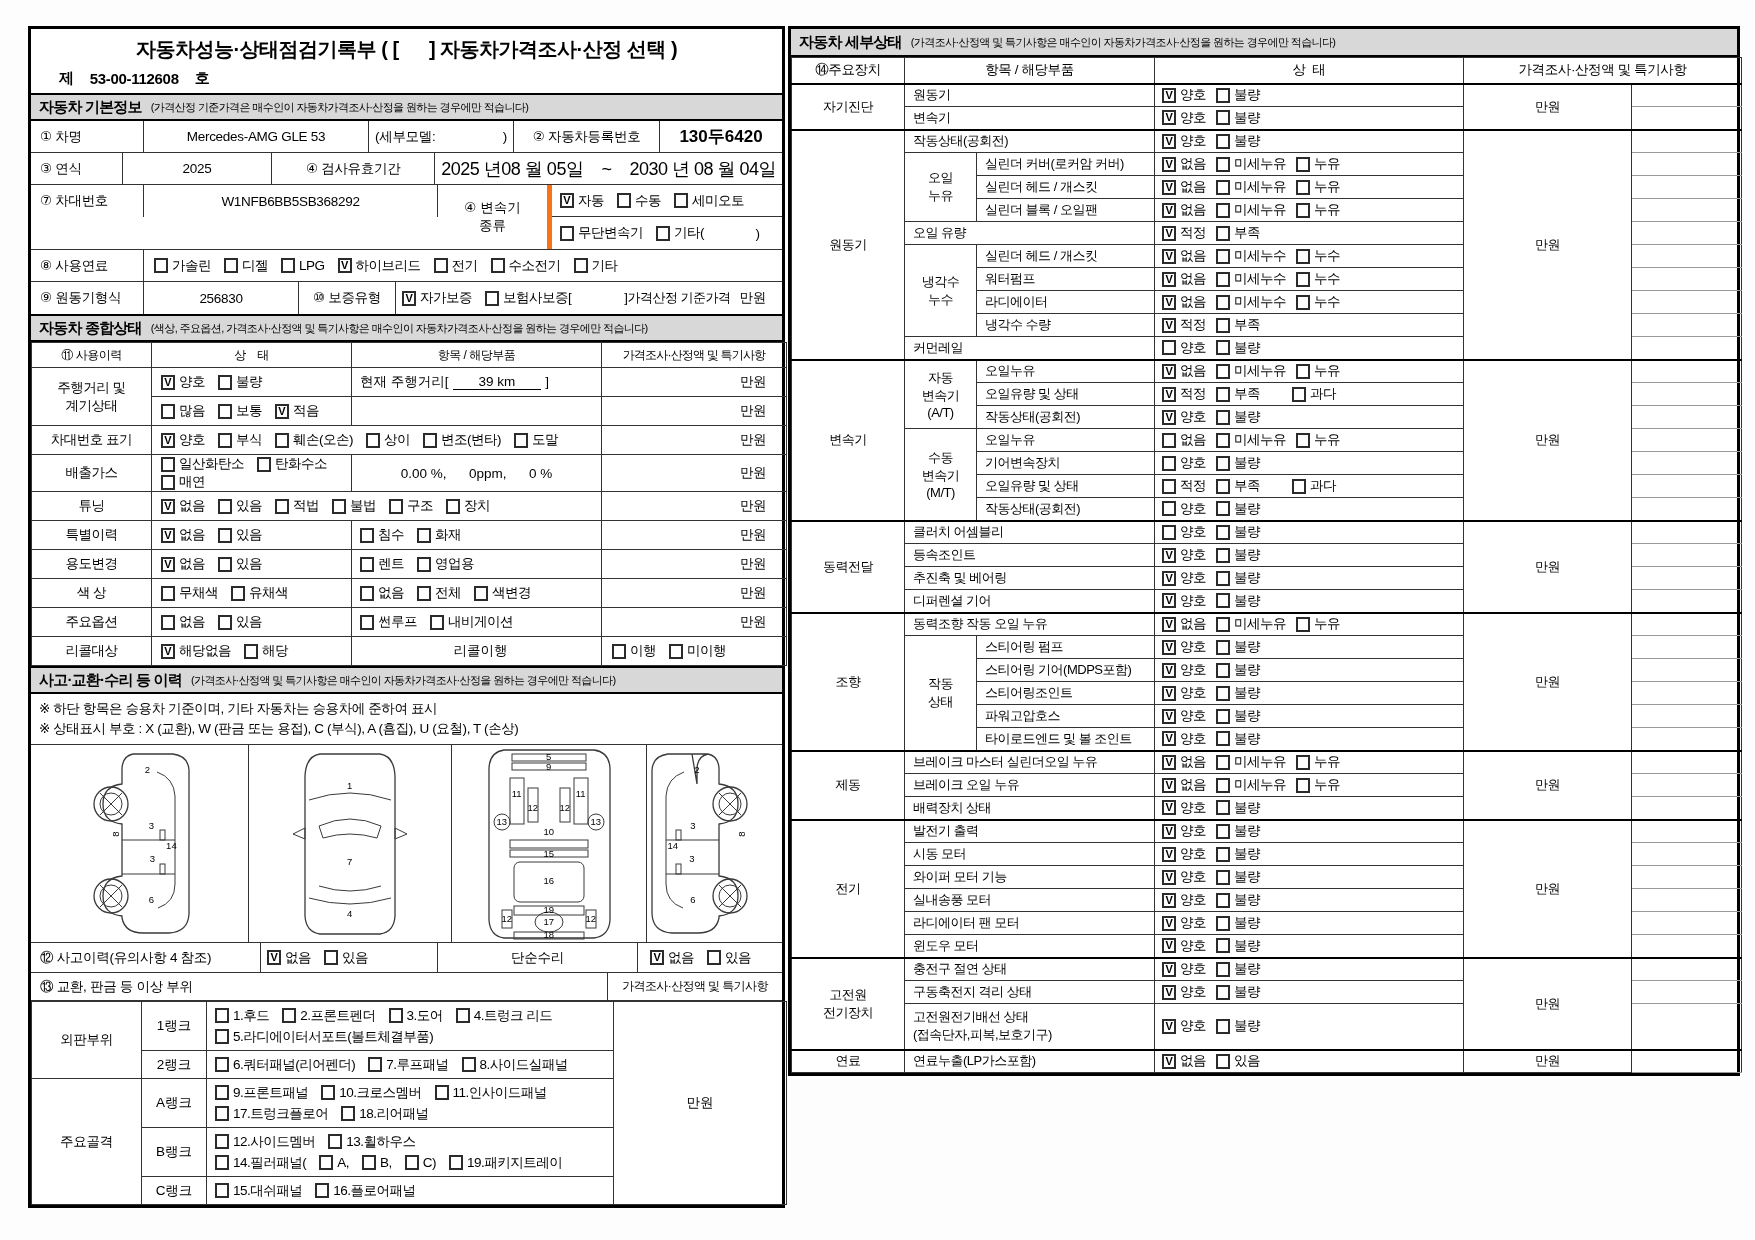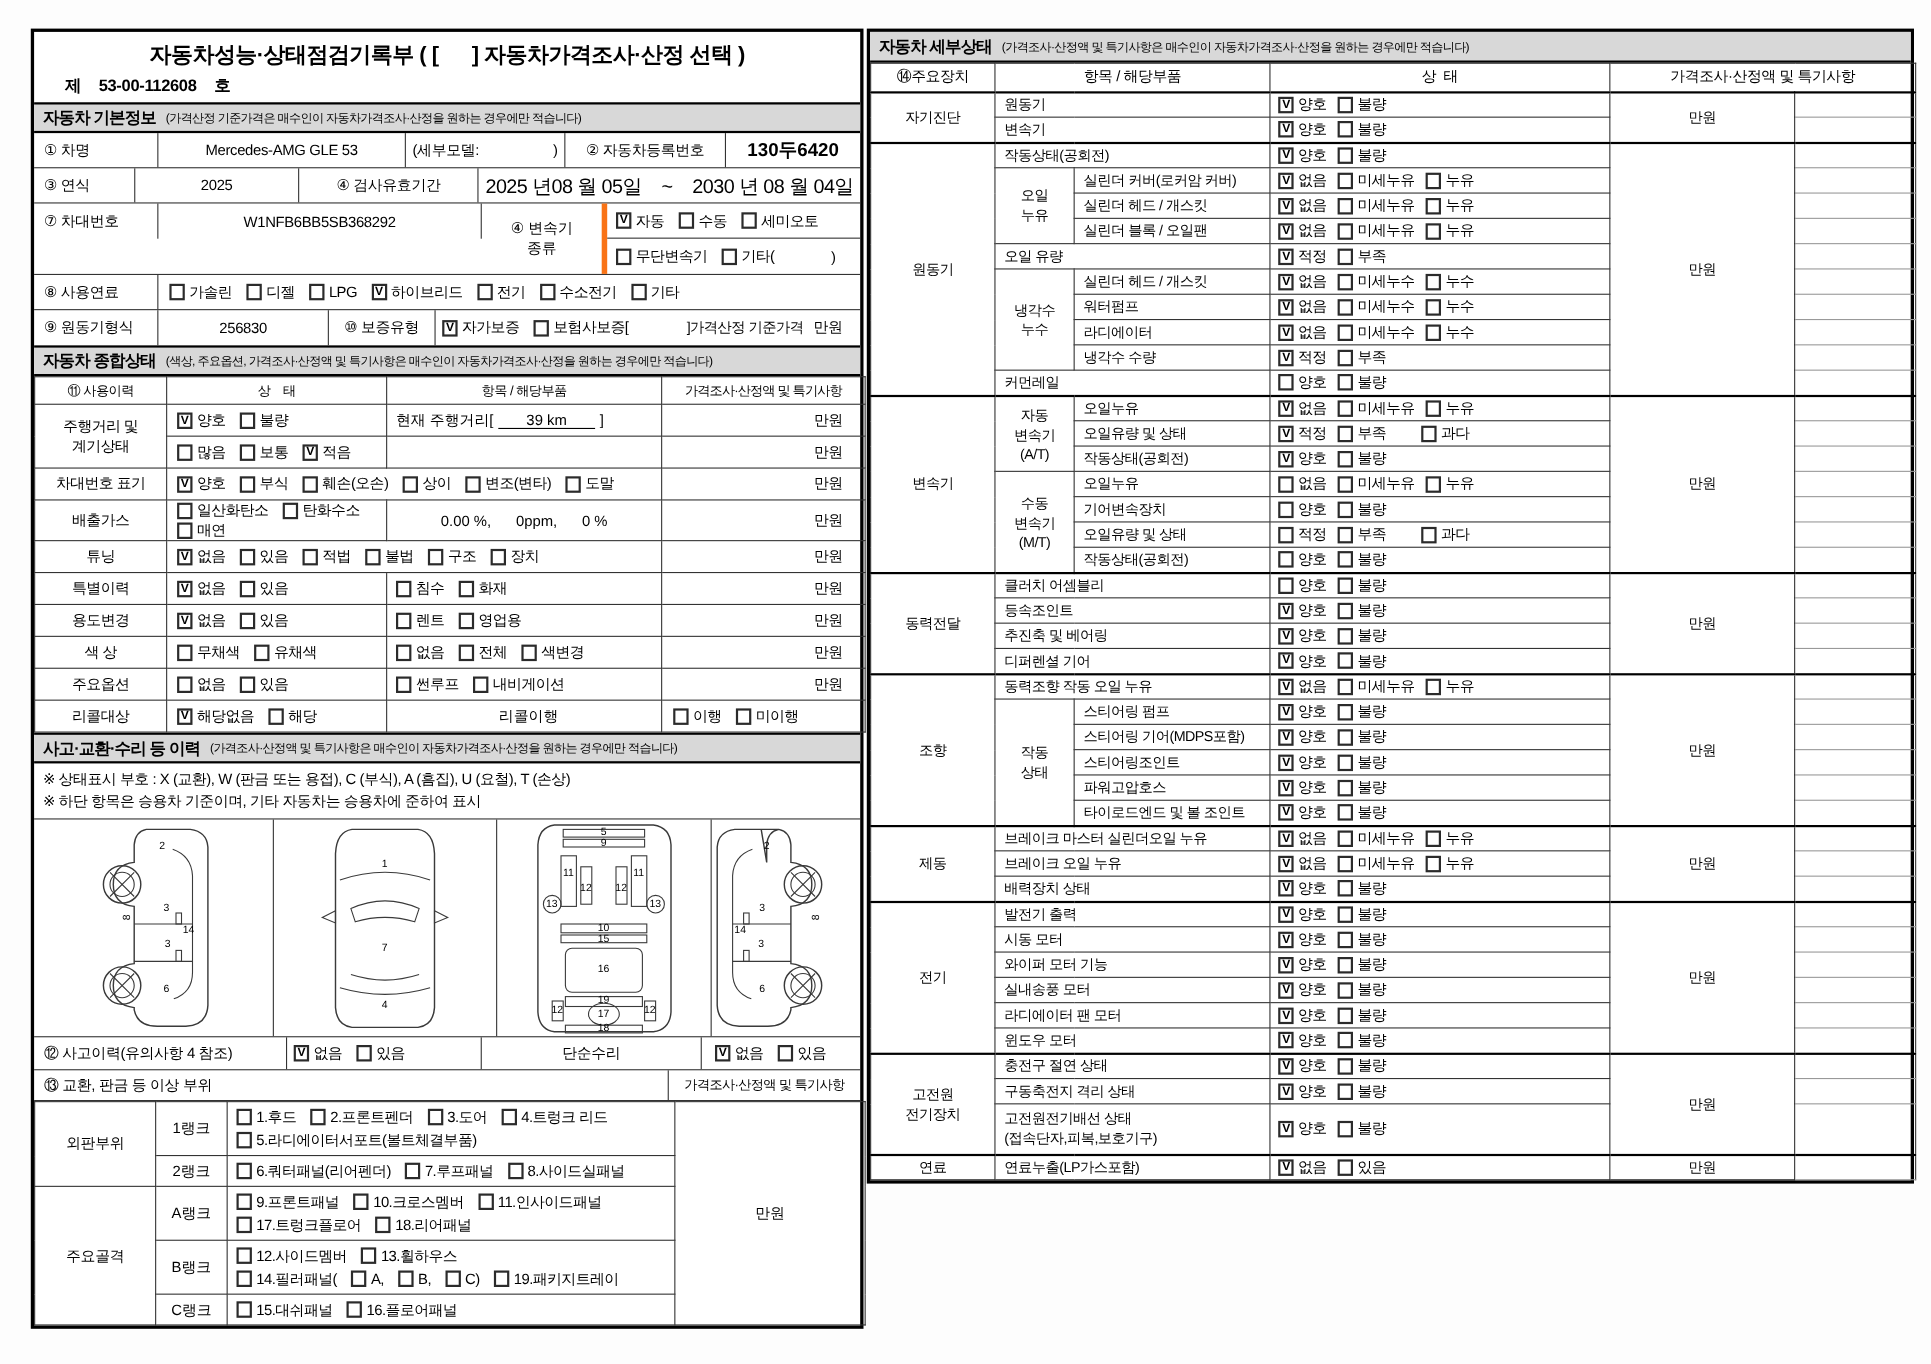--- a/index.html
+++ b/index.html
@@ -421,22 +421,22 @@
           </tr>
         </tbody>
     </table>
 
     <div class="secbar">
       <span class="t">사고·교환·수리 등 이력</span>
       <span class="n">(가격조사·산정액 및 특기사항은 매수인이 자동차가격조사·산정을 원하는 경우에만 적습니다)</span>
     </div>
 
     <div class="notes">
+      <div>※ 하단 항목은 승용차 기준이며, 기타 자동차는 승용차에 준하여 표시</div>
       <div>※ 상태표시 부호 : X (교환), W (판금 또는 용접), C (부식), A (흠집), U (요철), T (손상)</div>
-      <div>※ 하단 항목은 승용차 기준이며, 기타 자동차는 승용차에 준하여 표시</div>
     </div>
 
     <div class="diagrams">
 
       <div class="dcell" style="width:29%">
         <div class="dwrap" style="width:160px;height:196px">
           <svg width="160" height="196" viewBox="0 0 160 196">
             <path class="sketch" d="M74,8 Q64,10 63,22 L63,38 Q44,40 44,58 Q44,76 63,78 L63,130 Q44,132 44,150 Q44,168 63,170 L63,172 Q66,187 84,187 L110,187 Q129,186 130,168 L130,24 Q129,10 114,8 Z"></path>
             <circle class="sketch" cx="52" cy="58" r="17"></circle>
               <circle class="sketch-thin" cx="52" cy="58" r="11"></circle>
@@ -496,21 +496,21 @@
             <rect class="sketch-thin" x="40" y="188" width="70" height="7"></rect>
           </svg>
         <span class="dlabel" style="left: 75px; top: 13px;">5</span>
             <span class="dlabel" style="left: 75px; top: 23px;">9</span>
             <span class="dlabel" style="left: 43px; top: 50px;">11</span>
             <span class="dlabel" style="left: 107px; top: 50px;">11</span>
             <span class="dlabel" style="left: 59px; top: 64px;">12</span>
             <span class="dlabel" style="left: 91px; top: 64px;">12</span>
             <span class="dlabel" style="left: 28px; top: 78px;">13</span>
             <span class="dlabel" style="left: 122px; top: 78px;">13</span>
-            <span class="dlabel" style="left: 75px; top: 100px;">10</span>
+            <span class="dlabel" style="left: 75px; top: 88px;">10</span>
             <span class="dlabel" style="left: 75px; top: 110px;">15</span>
             <span class="dlabel" style="left: 75px; top: 137px; text-align: right;">16</span>
             <span class="dlabel" style="left: 75px; top: 166px;">19</span>
             <span class="dlabel" style="left: 33px; top: 175px;">12</span>
             <span class="dlabel" style="left: 117px; top: 175px;">12</span>
             <span class="dlabel" style="left: 75px; top: 178px;">17</span>
             <span class="dlabel" style="left: 75px; top: 191px;">18</span>
           </div>
       </div>
 

